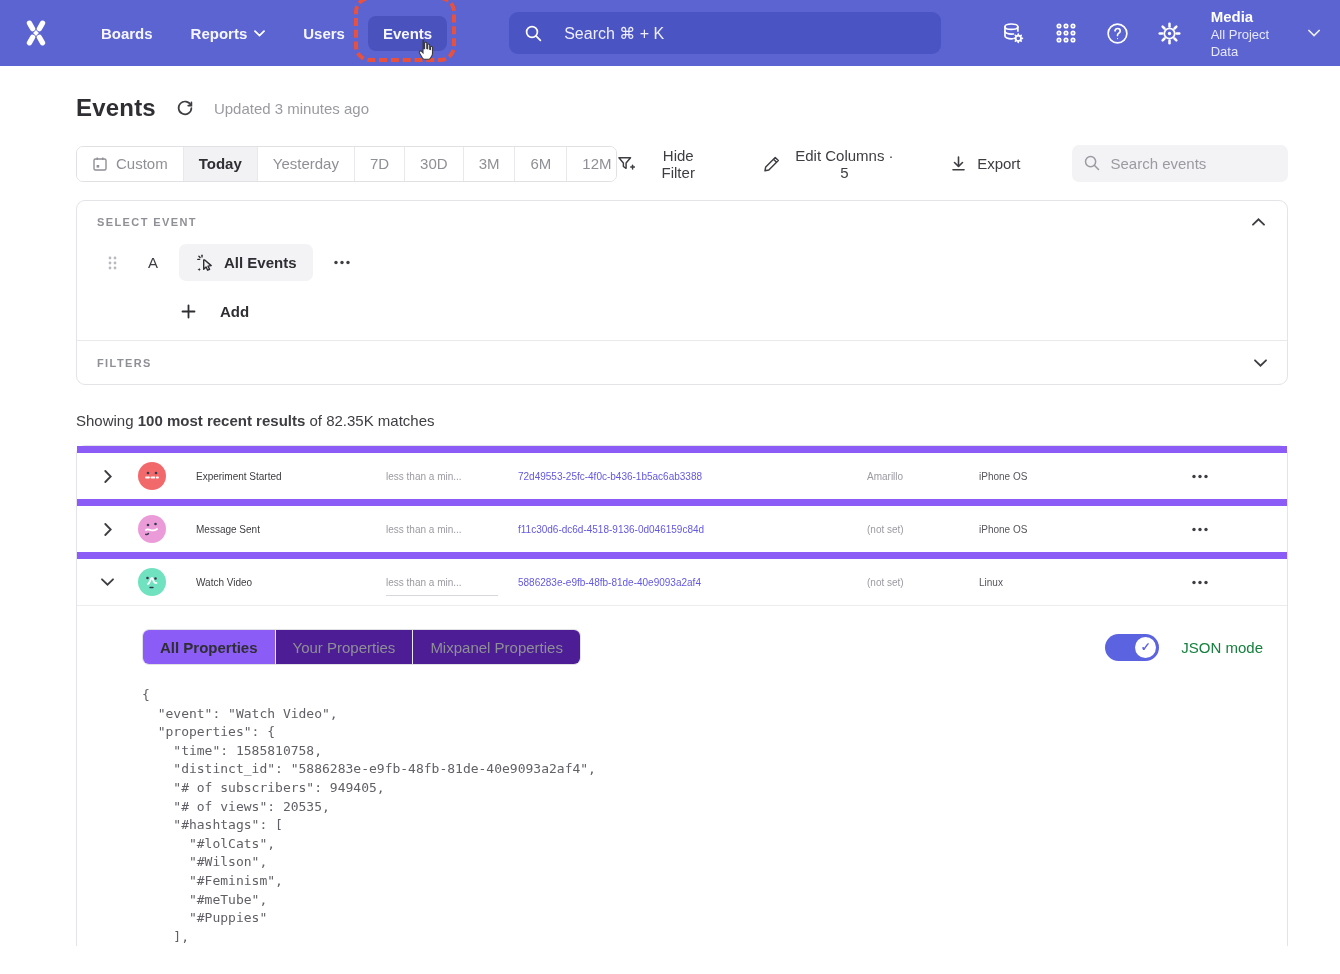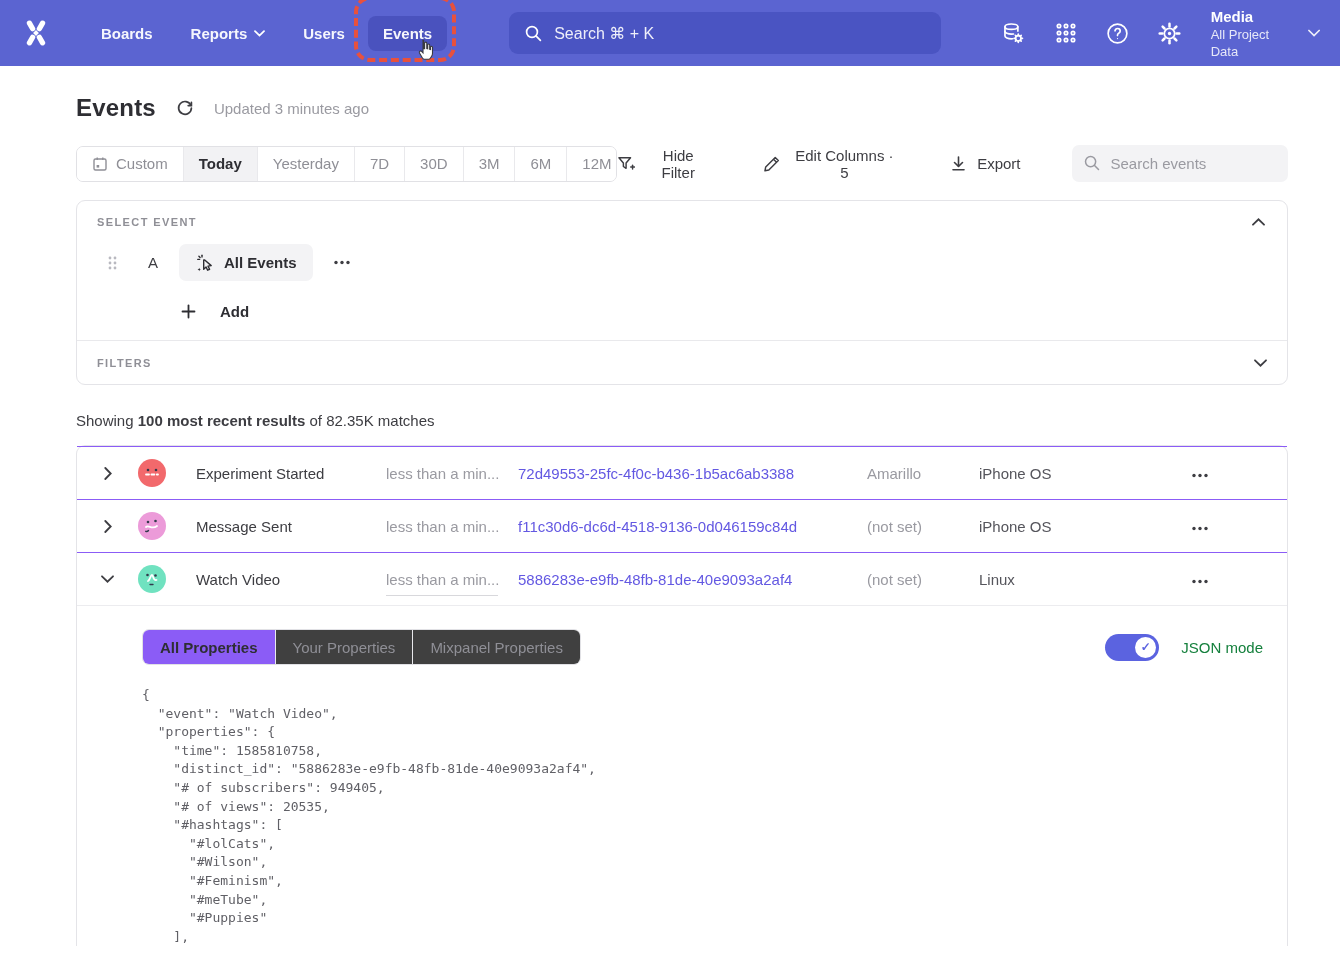--- a/index.html
+++ b/index.html
@@ -24,21 +24,21 @@
   }
   .nav-link.active { background:var(--nav-active,#4a52be); }
   .nav-events-wrap { position:relative; }
   .annotation-box {
     position:absolute; left:-14px; top:-20px; width:102px; height:66px;
     border:4px dashed var(--annotation,#e8513d); border-radius:16px; pointer-events:none;
   }
   .cursor-hand { position:absolute; left:48px; top:22px; pointer-events:none; }
   .nav-search {
     margin-left:62px; width:458px; height:42px; background:var(--nav-pill,#4a54c2);
-    border-radius:9px; display:flex; align-items:center; padding:0 16px; gap:12px;
+    border-radius:9px; display:flex; align-items:center; padding:0 16px; gap:22px;
     color:rgba(255,255,255,.9); font-size:16px; cursor:pointer;
   }
   .nav-icons { display:flex; align-items:center; gap:22px; margin-left:58px; }
   .nav-icon-btn { width:30px; height:30px; display:flex; align-items:center; justify-content:center; cursor:pointer; color:#fff; }
   .project-selector { display:flex; align-items:center; margin-left:26px; gap:14px; cursor:pointer; }
   .project-name { font-size:15px; font-weight:700; line-height:19px; }
   .project-sub { font-size:13px; font-weight:400; color:rgba(255,255,255,.85); line-height:17px; }
 
   
   main { width:1212px; margin-left:76px; }
@@ -90,41 +90,41 @@
 
   
   .results-summary { margin-top:27px; font-size:15px; color:#3d3d42; }
   .results-summary b { font-weight:700; }
 
   .events-table { margin-top:16px; border:1px solid #e4e4e8; border-radius:9px 9px 0 0; border-bottom:none; }
   .thead {
     display:flex; align-items:center; height:45px; background:#f7f7f8; border-radius:9px 9px 0 0;
     font-size:15px; color:#55555c;
   }
-  .trow { display:flex; align-items:center; height:53px; border-top:1px solid #8b5cf6; font-size:15px; cursor:pointer; }
+  .trow { display:flex; align-items:center; height:53px; border-top:7px solid #8b5cf6; font-size:10px; cursor:pointer; }
   .c-expand { width:61px; display:flex; justify-content:center; }
   .c-avatar { width:58px; }
   .c-name  { width:190px; color:#3d3d42; }
   .c-time  { width:132px; color:#9a9aa1; position:relative; }
   .c-id    { width:349px; }
   .c-city  { width:112px; color:#9a9aa1; }
   .c-os    { width:186px; color:#55555c; }
   .c-menu  { flex:1; padding-left:22px; }
   .thead .c-name, .thead .c-time, .thead .c-id, .thead .c-city, .thead .c-os { color:#55555c; }
   .id-link { color:var(--link,#6358e2); text-decoration:none; }
   .avatar { width:28px; height:28px; border-radius:50%; display:flex; align-items:center; justify-content:center; }
   .expand-btn { background:none; border:none; cursor:pointer; color:#3d3d42; padding:3px; }
   .row-menu-btn { background:none; border:none; cursor:pointer; color:#3d3d42; padding:4px; }
   .time-underline::after { content:""; position:absolute; left:0; bottom:-8px; width:112px; border-top:1px solid #d8d8dc; }
 
   
   .details { border-top:1px solid #ececef; padding:23px 24px 0 65px; }
   .details-top { display:flex; align-items:center; justify-content:space-between; }
   .tabs { display:flex; border:1px solid #e1e1e5; border-radius:7px; overflow:hidden; height:36px; }
-  .tab { display:flex; align-items:center; padding:0 17px; font-size:15px; color:#8f8f96; background:#404040;
+  .tab { display:flex; align-items:center; padding:0 17px; font-size:15px; color:#8f8f96; background:#4c1d95;
     border:none; border-right:1px solid #e9e9ec; cursor:pointer; }
   .tab:last-child { border-right:none; }
   .tab.active { background:#8b5cf6; color:#2e2e33; font-weight:700; }
   .json-mode { display:flex; align-items:center; gap:22px; }
   .toggle { width:54px; height:27px; border-radius:14px; background:var(--accent,#5b63e0); position:relative; border:none; cursor:pointer; }
   .toggle-knob {
     position:absolute; right:3px; top:3px; width:21px; height:21px; border-radius:50%; background:#fff;
     display:flex; align-items:center; justify-content:center; font-size:12px; font-weight:700; color:var(--accent,#5b63e0);
   }
   .json-mode-label { font-size:15px; color:#15803d; }

